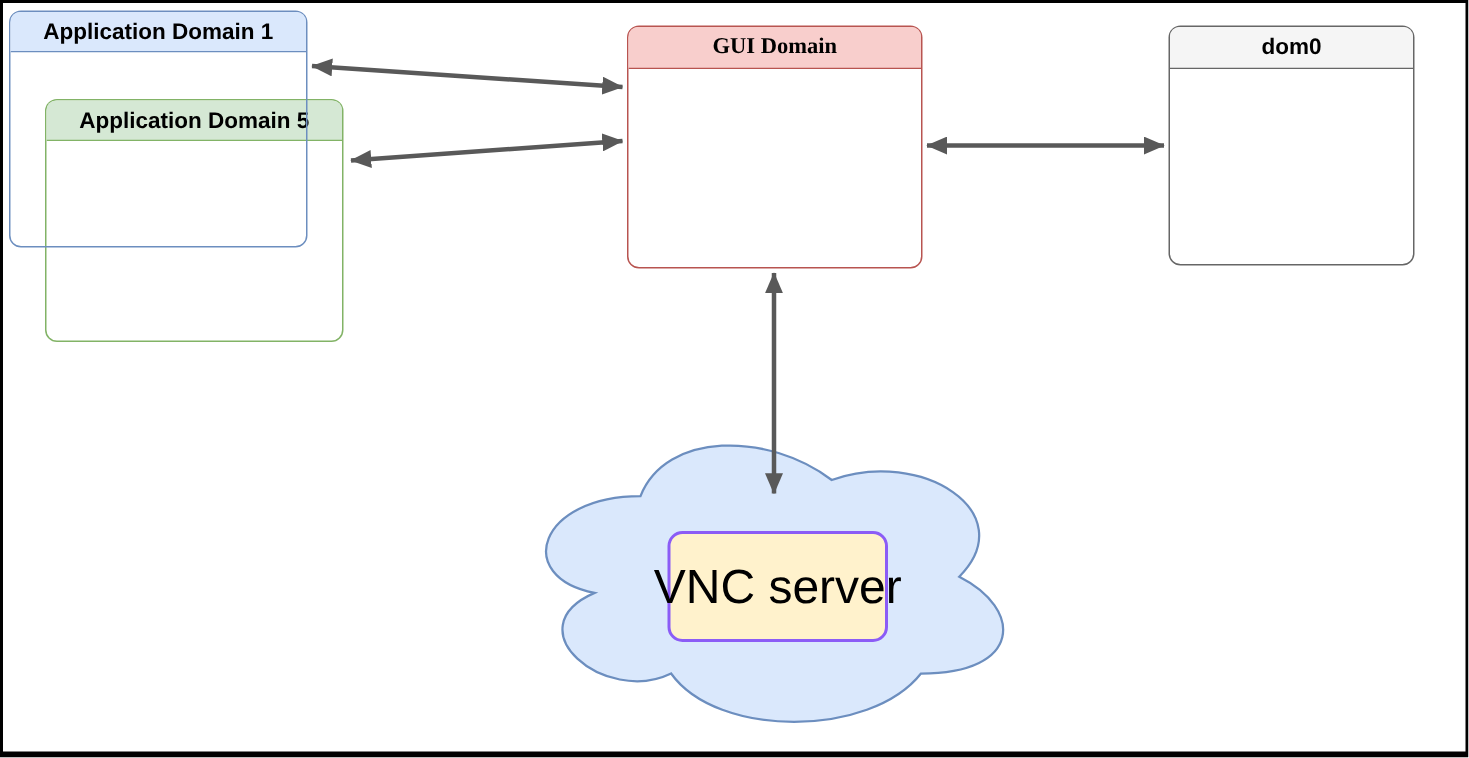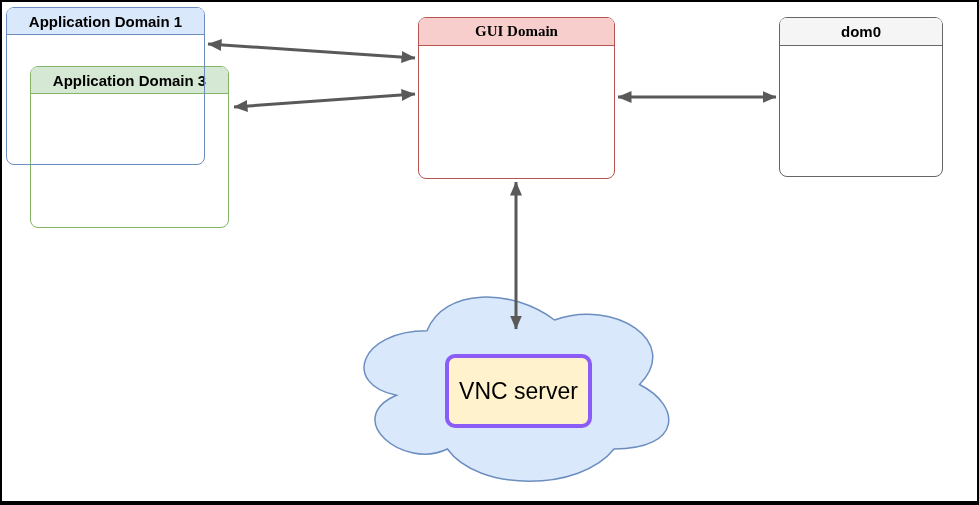--- a/index.html
+++ b/index.html
@@ -61,39 +61,39 @@
 
   
   .vnc-box {
     position: absolute;
     left: 443px;
     top: 352px;
     width: 147px;
     height: 74px;
     box-sizing: border-box;
     background: #fff2cc;
-    border: 4px solid #8b5cf6;
+    border: 2px solid #8b5cf6;
     border-radius: 10px;
     display: flex;
     align-items: center;
     justify-content: center;
-    font-size: 23px;
+    font-size: 32px;
     color: #000000;
     z-index: 4;
     white-space: nowrap;
   }
 </style>
 </head>
 <body>
 
 <div class="canvas">
 
   <div class="node node-green">
     <div class="node-header">
-      <span>Application Domain 3</span>
+      <span>Application Domain 5</span>
     </div>
   </div>
 
   <div class="node node-blue">
     <div class="node-header">
       <span>Application Domain 1</span>
     </div>
   </div>
 
   <div class="node node-red">

